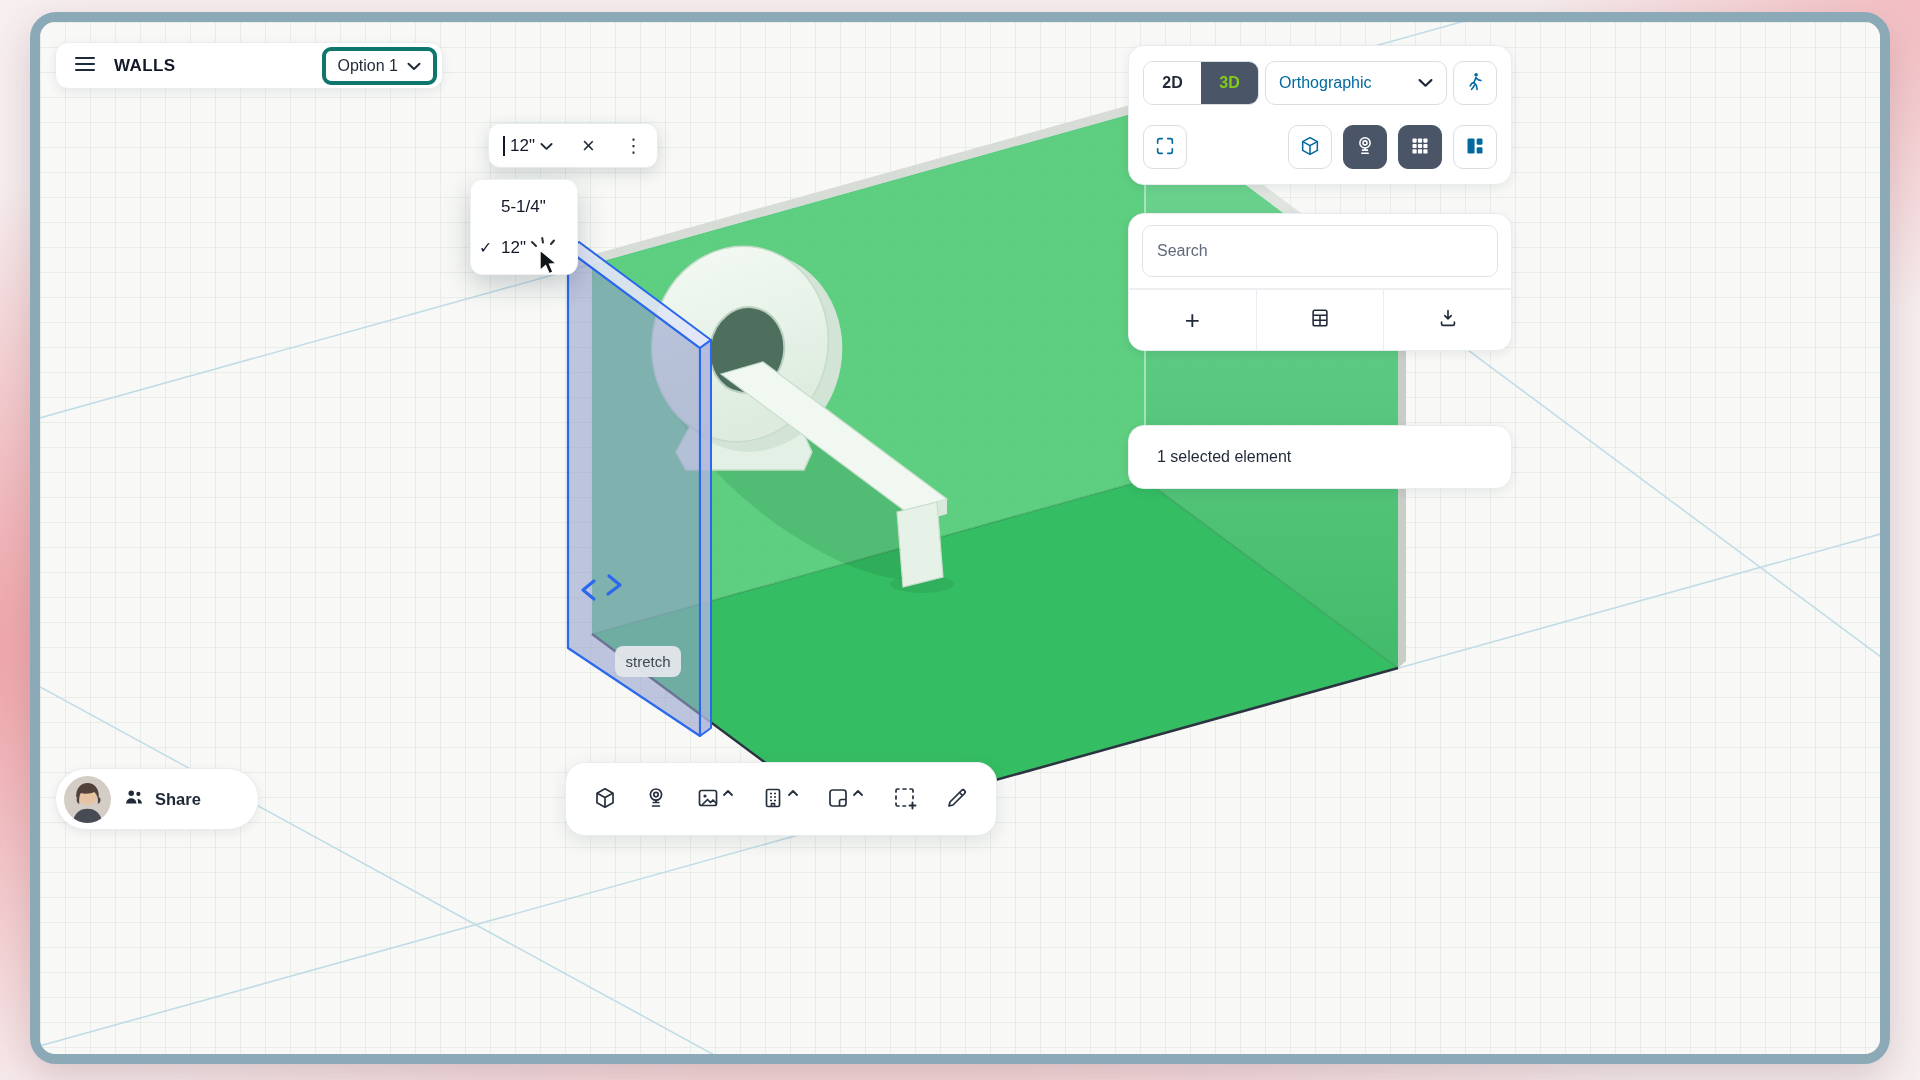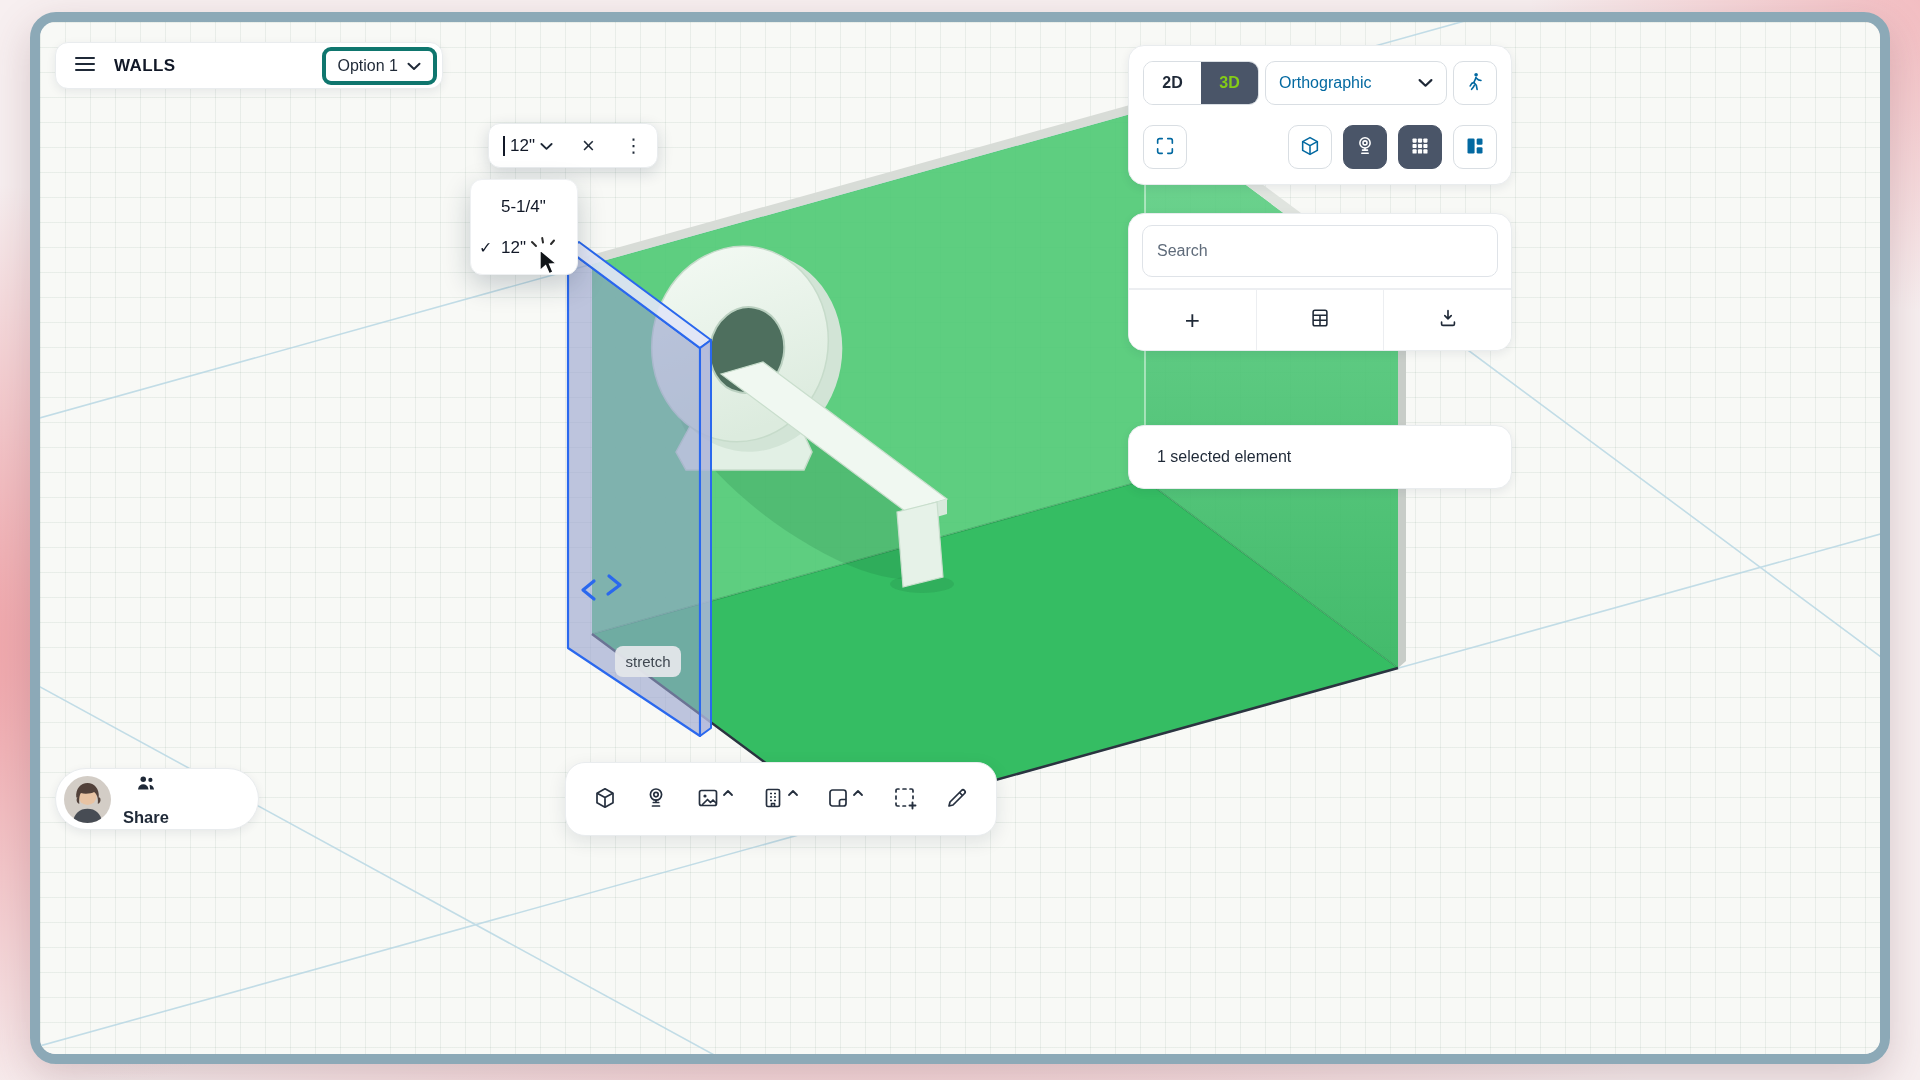--- a/index.html
+++ b/index.html
@@ -105,21 +105,21 @@
   .tool-btn{ background:none; border:none; color:#252f3e; display:flex;
     align-items:center; cursor:pointer; padding:0; }
   .chev-up{ margin:-14px 0 0 2px; }
 
   
   .share-pill{ left:15px; top:746px; width:204px; height:62px; border-radius:31px;
     display:flex; align-items:center; padding:0 8px; }
   .avatar{ width:47px; height:47px; border-radius:50%; overflow:hidden; flex:none; }
   .share-btn{ background:none; border:none; display:flex; align-items:center; gap:10px;
     font-size:16.5px; font-weight:600; color:#1f2937; padding:0 12px; cursor:pointer;
-    font-family:"Liberation Sans", sans-serif;flex-direction:column; }
+    font-family:"Liberation Sans", sans-serif; }
 </style>
 </head>
 <body>
 
 <div class="frame">
   <div class="canvas">
 
     <svg class="scene" viewBox="0 0 1920 1080">
       <defs>
         <linearGradient id="wallR" x1="0" y1="0" x2="0" y2="1">

